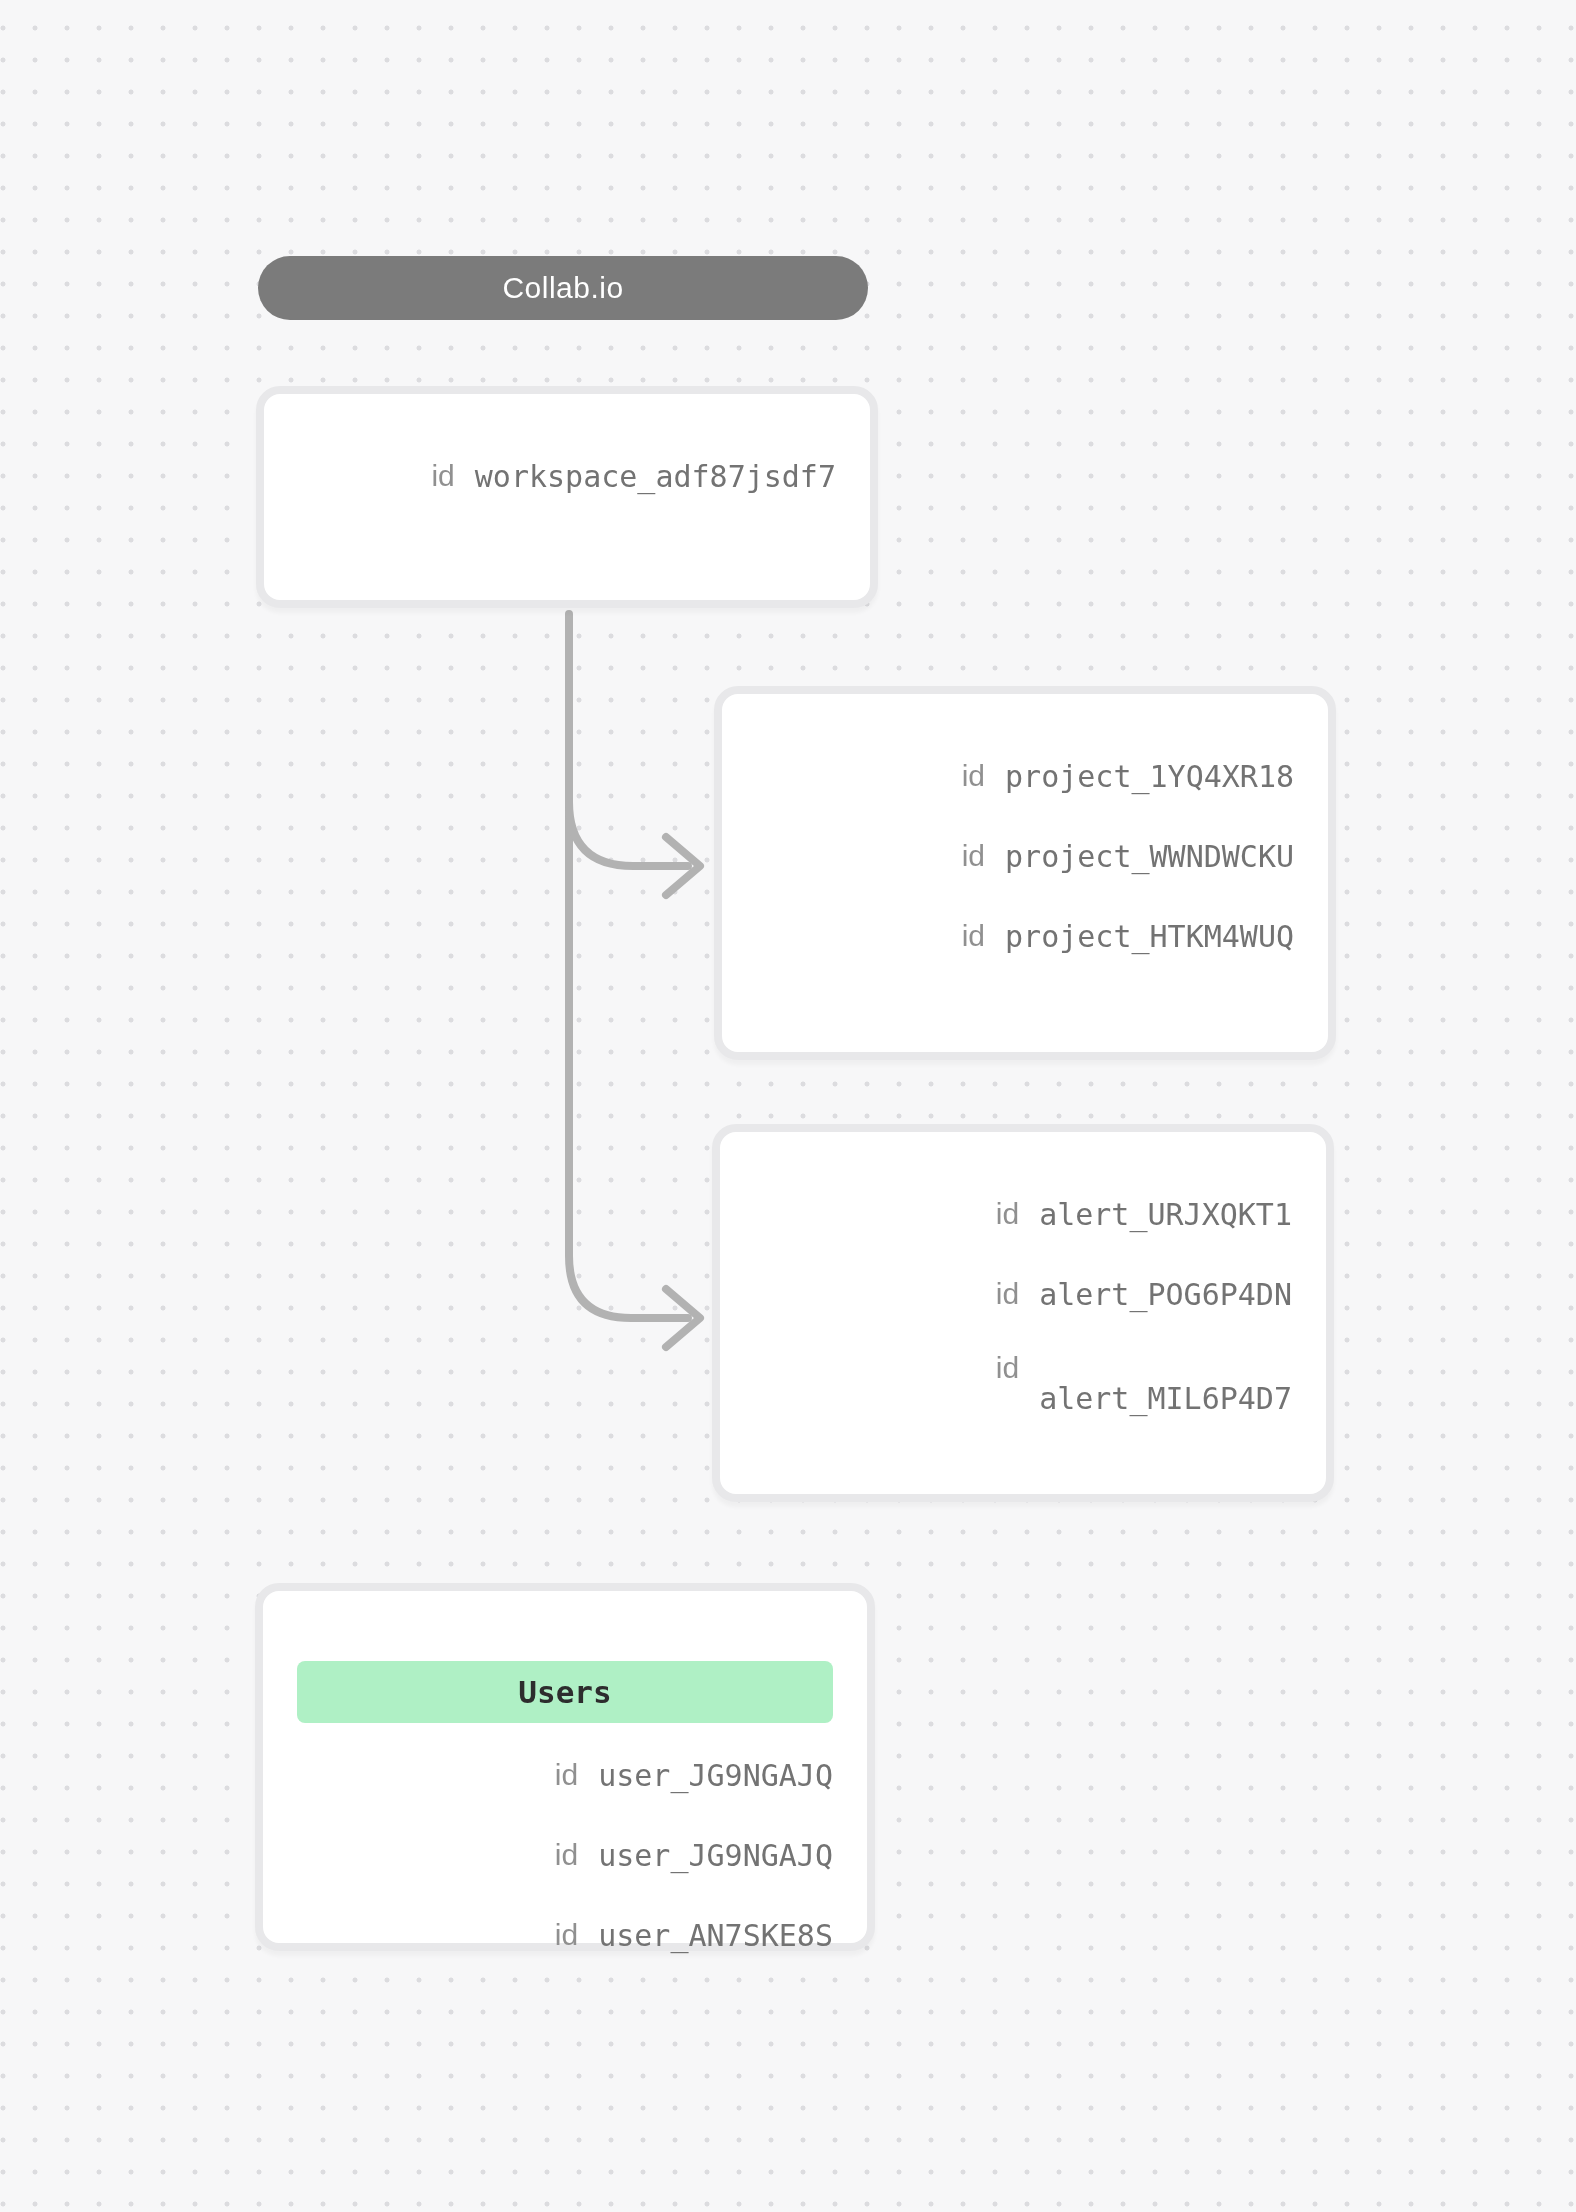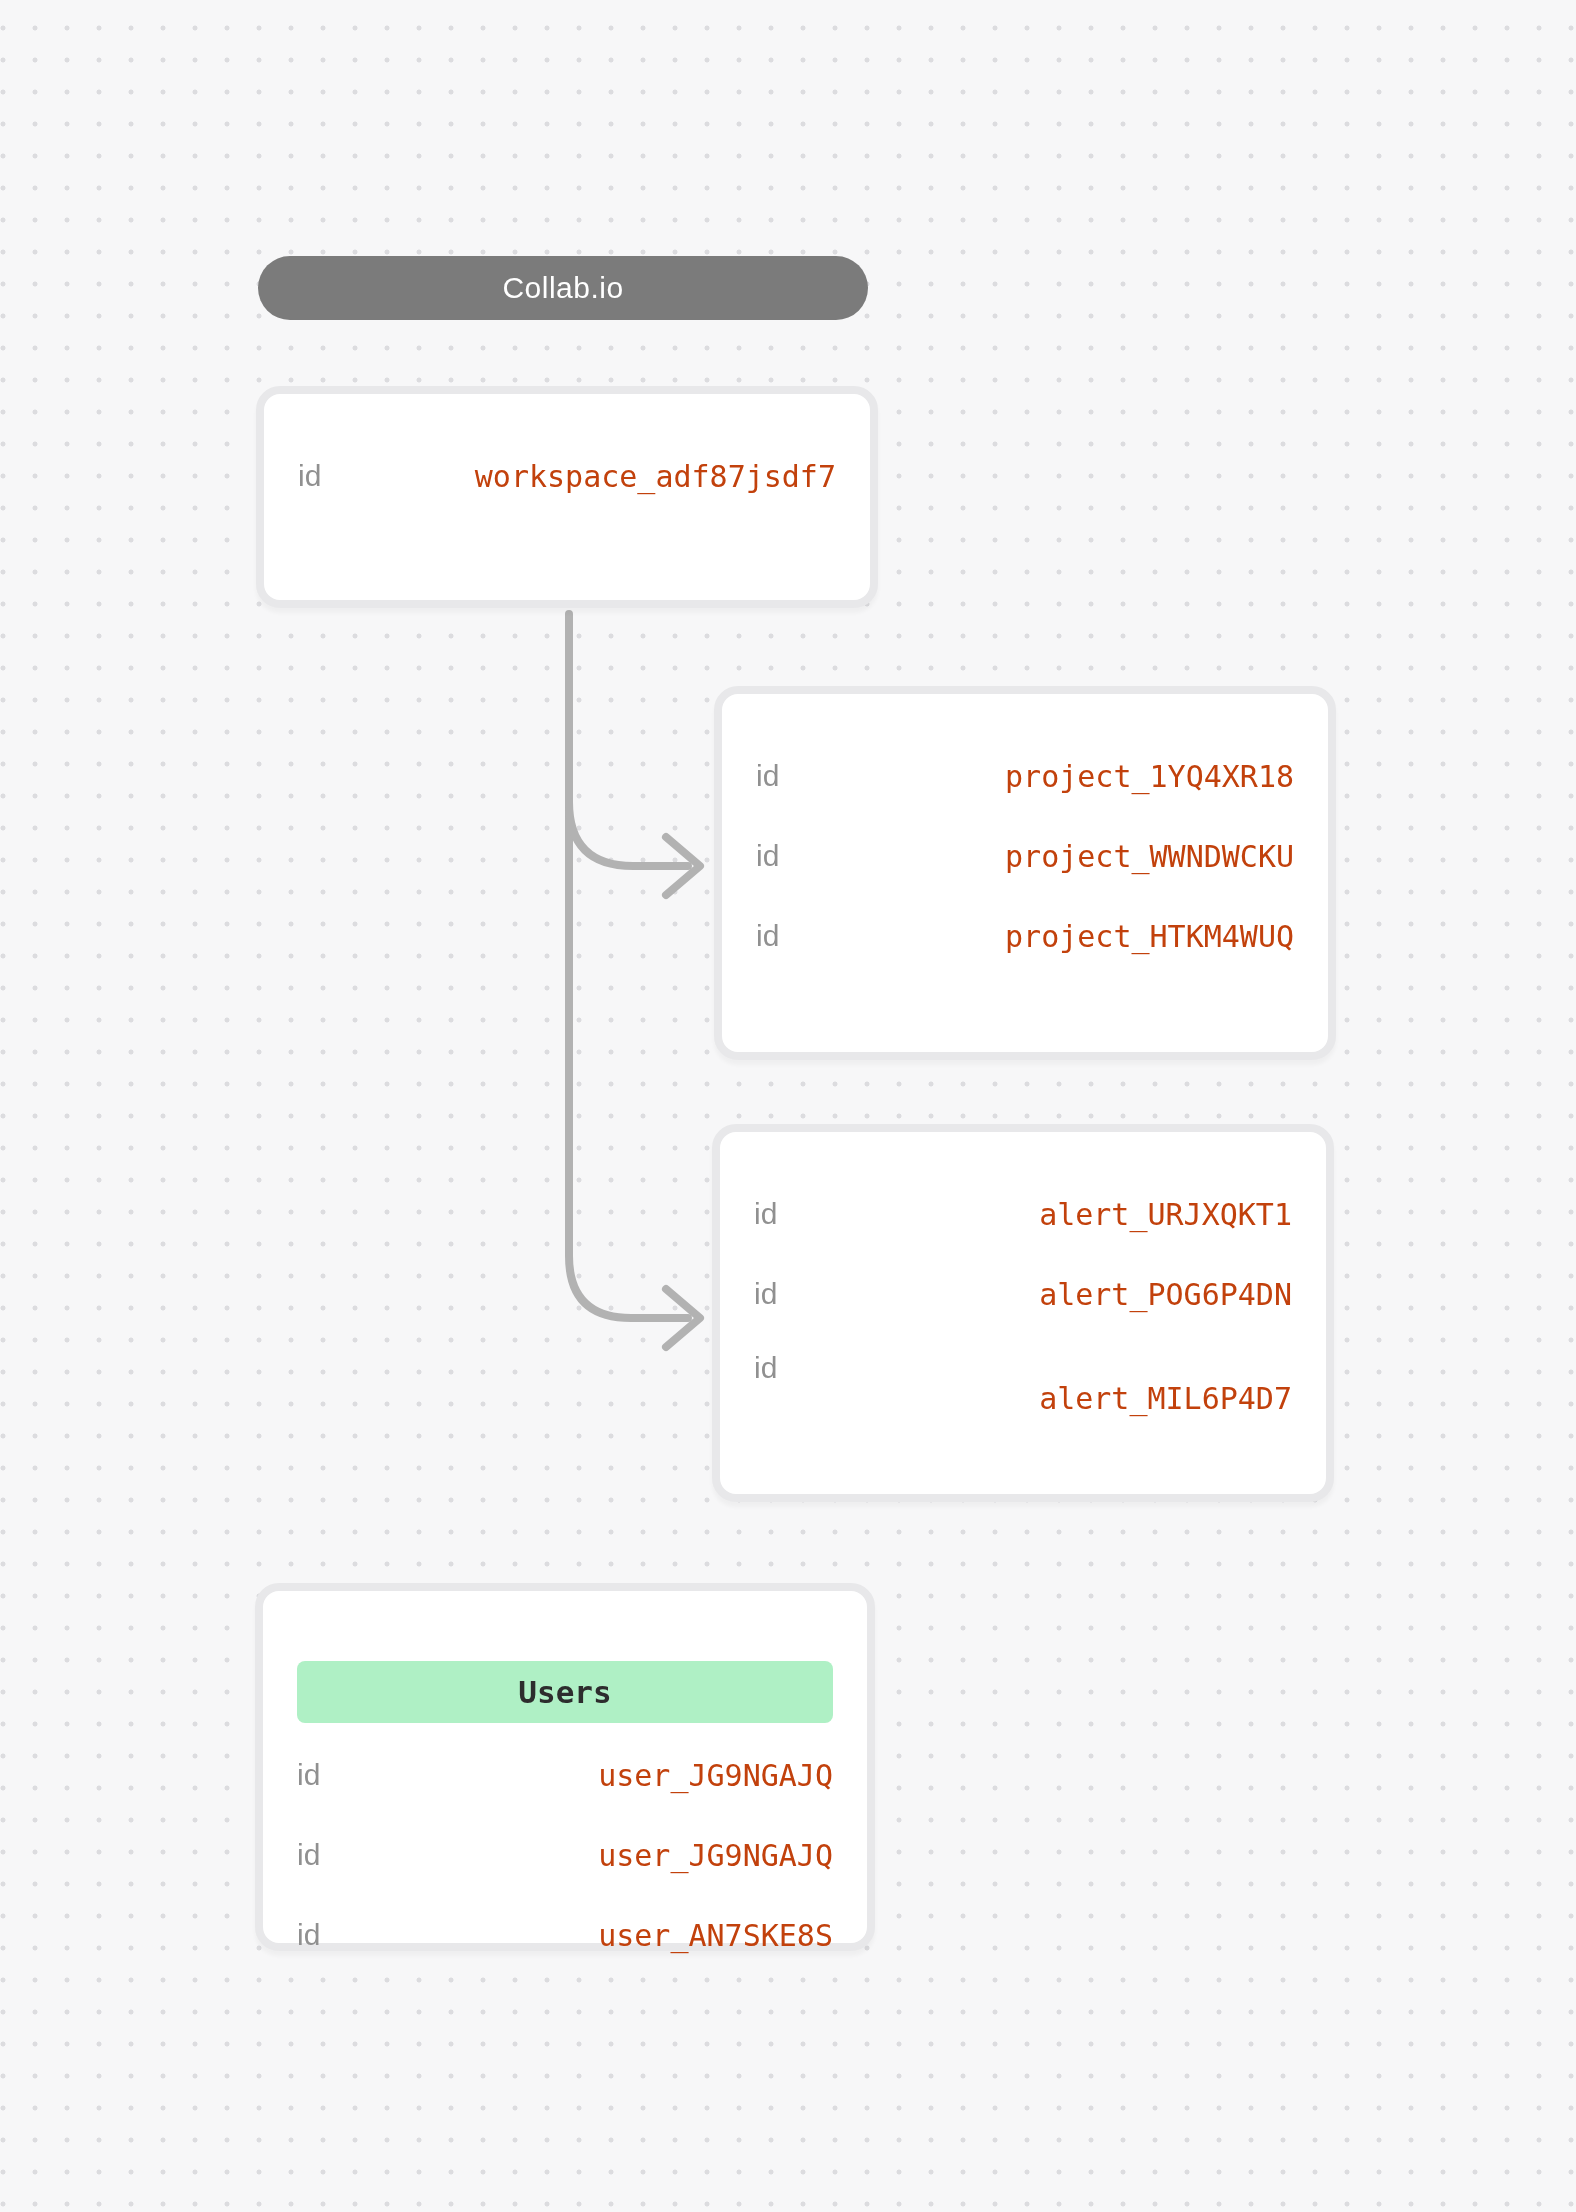--- a/index.html
+++ b/index.html
@@ -66,31 +66,32 @@
     font-weight: 600;
     font-size: 31px;
     color: #2d2d2d;
   }
 
   .rows { margin-top: 12px; }
   .row {
     height: 80px;
     display: flex;
     align-items: center;
-    justify-content: space-between;
+    justify-content: flex-end;
+    gap: 20px;
   }
   .row .row-label {
     font-size: 30px;
     color: #909090;
   }
   .row .row-value {
     font-family: "DejaVu Sans Mono", monospace;
     font-weight: 500;
     font-size: 30px;
-    color: #c2410c;
+    color: #737373;
   }
 
   
   #entity-alerts .row:nth-child(3) .row-label { position: relative; top: -6px; }
   #entity-alerts .row:nth-child(3) .row-value { position: relative; top: 24px; }
 </style>
 </head>
 <body>
 
 <div class="canvas">

